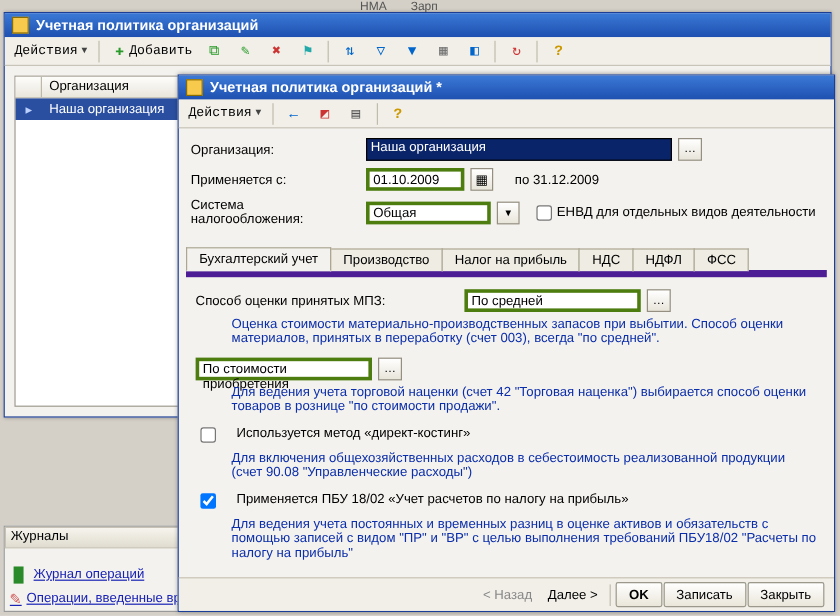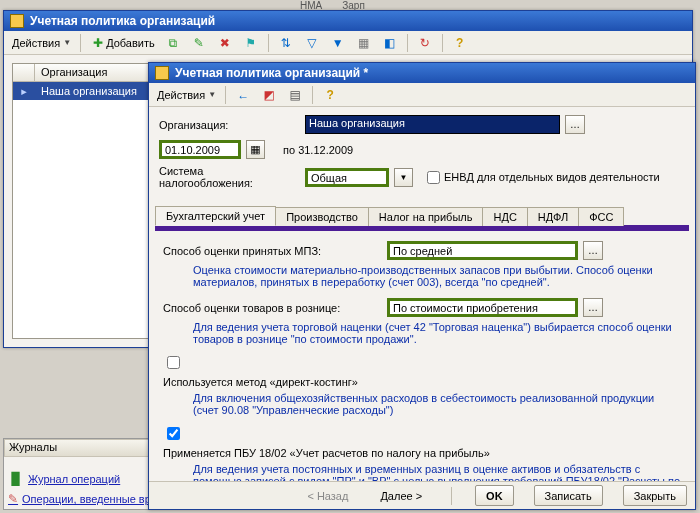--- a/index.html
+++ b/index.html
@@ -50,20 +50,21 @@
   .tb-btn {
     height: 20px;
     border: 1px solid transparent;
     border-radius: 2px;
     padding: 0 3px;
     display: inline-flex; align-items: center; justify-content:center;
     font-size: 11px;
     cursor: default;
     background: transparent;
     color: #000;
+    font-family: Liberation Mono, monospace;
   }
   .tb-sep { width:1px; height:18px; background:#c0bbad; margin:0 3px; }
   .dropdown-caret { margin-left:3px; font-size:8px; color:#444; }
   .ico { width:16px; height:16px; display:inline-flex; align-items:center; justify-content:center; font-size:12px; }
 
   .grid-area {
     position:absolute; left:8px; top:52px; right:8px; bottom:8px;
     background:#fff; border:1px solid #9c988b;
   }
   .grid-header {
@@ -124,21 +125,21 @@
     display:inline-flex; align-items:center; justify-content:center;
     font-size:10px; margin-left:-1px;
   }
   .date-box { width:82px; position:relative; }
   .date-btn {
     width:19px; height:19px; border:1px solid #948f81;
     background:linear-gradient(#fff,#e8e5da);
     display:inline-flex; align-items:center;justify-content:center;
     font-size:11px; margin-left:-1px;
   }
-  .combo { width:84px; }
+  .combo { width:104px; }
   .combo-btn {
     width:19px; height:19px; border:1px solid #948f81;
     background:linear-gradient(#fff,#e8e5da);
     display:inline-flex; align-items:center; justify-content:center;
     margin-left:-1px; font-size:8px;
   }
   .chk { display:inline-flex; align-items:center; gap:4px; margin-left:8px; }
   .chk input { margin:0; }
 
   
@@ -155,34 +156,34 @@
     margin-right:-1px;
     font-size:11px;
     position:relative; top:1px;
   }
   .tab.active { background:#f4f2ee; border-bottom:1px solid #f4f2ee; z-index:1; }
 
   .tab-body { padding:10px 14px 4px 14px; flex:1; overflow:auto; }
   .field-block { margin-bottom:10px; }
   .field-row { display:flex; align-items:center; gap:6px; }
   .field-row .lbl { width:218px; }
-  .field-row .val { width:191px; }
+  .field-row .val { width:147px; }
   .helptext {
     color:#0b2eaa; font-size:11px;
     margin:4px 0 0 30px;
   }
-  .chkrow { display:flex; align-items:flex-start; gap:4px; margin-bottom:4px;flex-direction:column;}
+  .chkrow { display:flex; align-items:flex-start; gap:14px; margin-bottom:4px;}
   .chkrow input { margin-top:1px; }
 
   
   .footerbar {
     height:28px; border-top:1px solid #c7c2b4;
     background:#f1efe8;
     display:flex; align-items:center; justify-content:flex-end;
-    padding:0 8px; gap:20px;
+    padding:0 8px; gap:1px;
   }
   .navbtn { color:#888; display:inline-flex; align-items:center; gap:4px; padding:2px 6px; }
   .navbtn.enabled { color:#000; }
   .fbtn {
     height:21px; padding:0 10px;
     border:1px solid #9c988b; border-radius:2px;
     background:linear-gradient(#fff,#eae6da);
     font-size:11px;
   }
   .fbtn.def { font-weight:bold; }
@@ -302,20 +303,21 @@
       </button>
   </div>
 
   <div class="form-area">
     <div class="frow">
       <span class="flabel">Организация:</span>
       <span class="ftext sel f-org">Наша организация</span>
       <button class="ellips-btn">…</button>
     </div>
     <div class="frow">
+      <span class="flabel">Применяется с:</span>
       <span class="ftext date-box">01.10.2009</span>
       <button class="date-btn">
           <span>▦</span>
         </button>
       <span style="margin-left:12px;text-align:center;">по 31.12.2009</span>
     </div>
     <div class="frow">
       <span class="flabel">Система налогообложения:</span>
       <span class="ftext combo">Общая</span>
       <button class="combo-btn">
@@ -343,21 +345,20 @@
       <div class="field-row">
         <span class="lbl">Способ оценки принятых МПЗ:</span>
         <span class="ftext val">По средней</span>
         <button class="ellips-btn">…</button>
       </div>
       <div class="helptext">Оценка стоимости материально-производственных запасов при выбытии. Способ оценки материалов, принятых в переработку (счет 003), всегда "по средней".</div>
     </div>
 
     <div class="field-block">
       <div class="field-row">
-        <span class="lbl">Способ оценки товаров в рознице:</span>
         <span class="ftext val">По стоимости приобретения</span>
         <button class="ellips-btn">…</button>
       </div>
       <div class="helptext">Для ведения учета торговой наценки (счет 42 "Торговая наценка") выбирается способ оценки товаров в рознице "по стоимости продажи".</div>
     </div>
 
     <div class="field-block">
       <div class="chkrow">
         <input type="checkbox" style="">
         <span>Используется метод «директ-костинг»</span>

